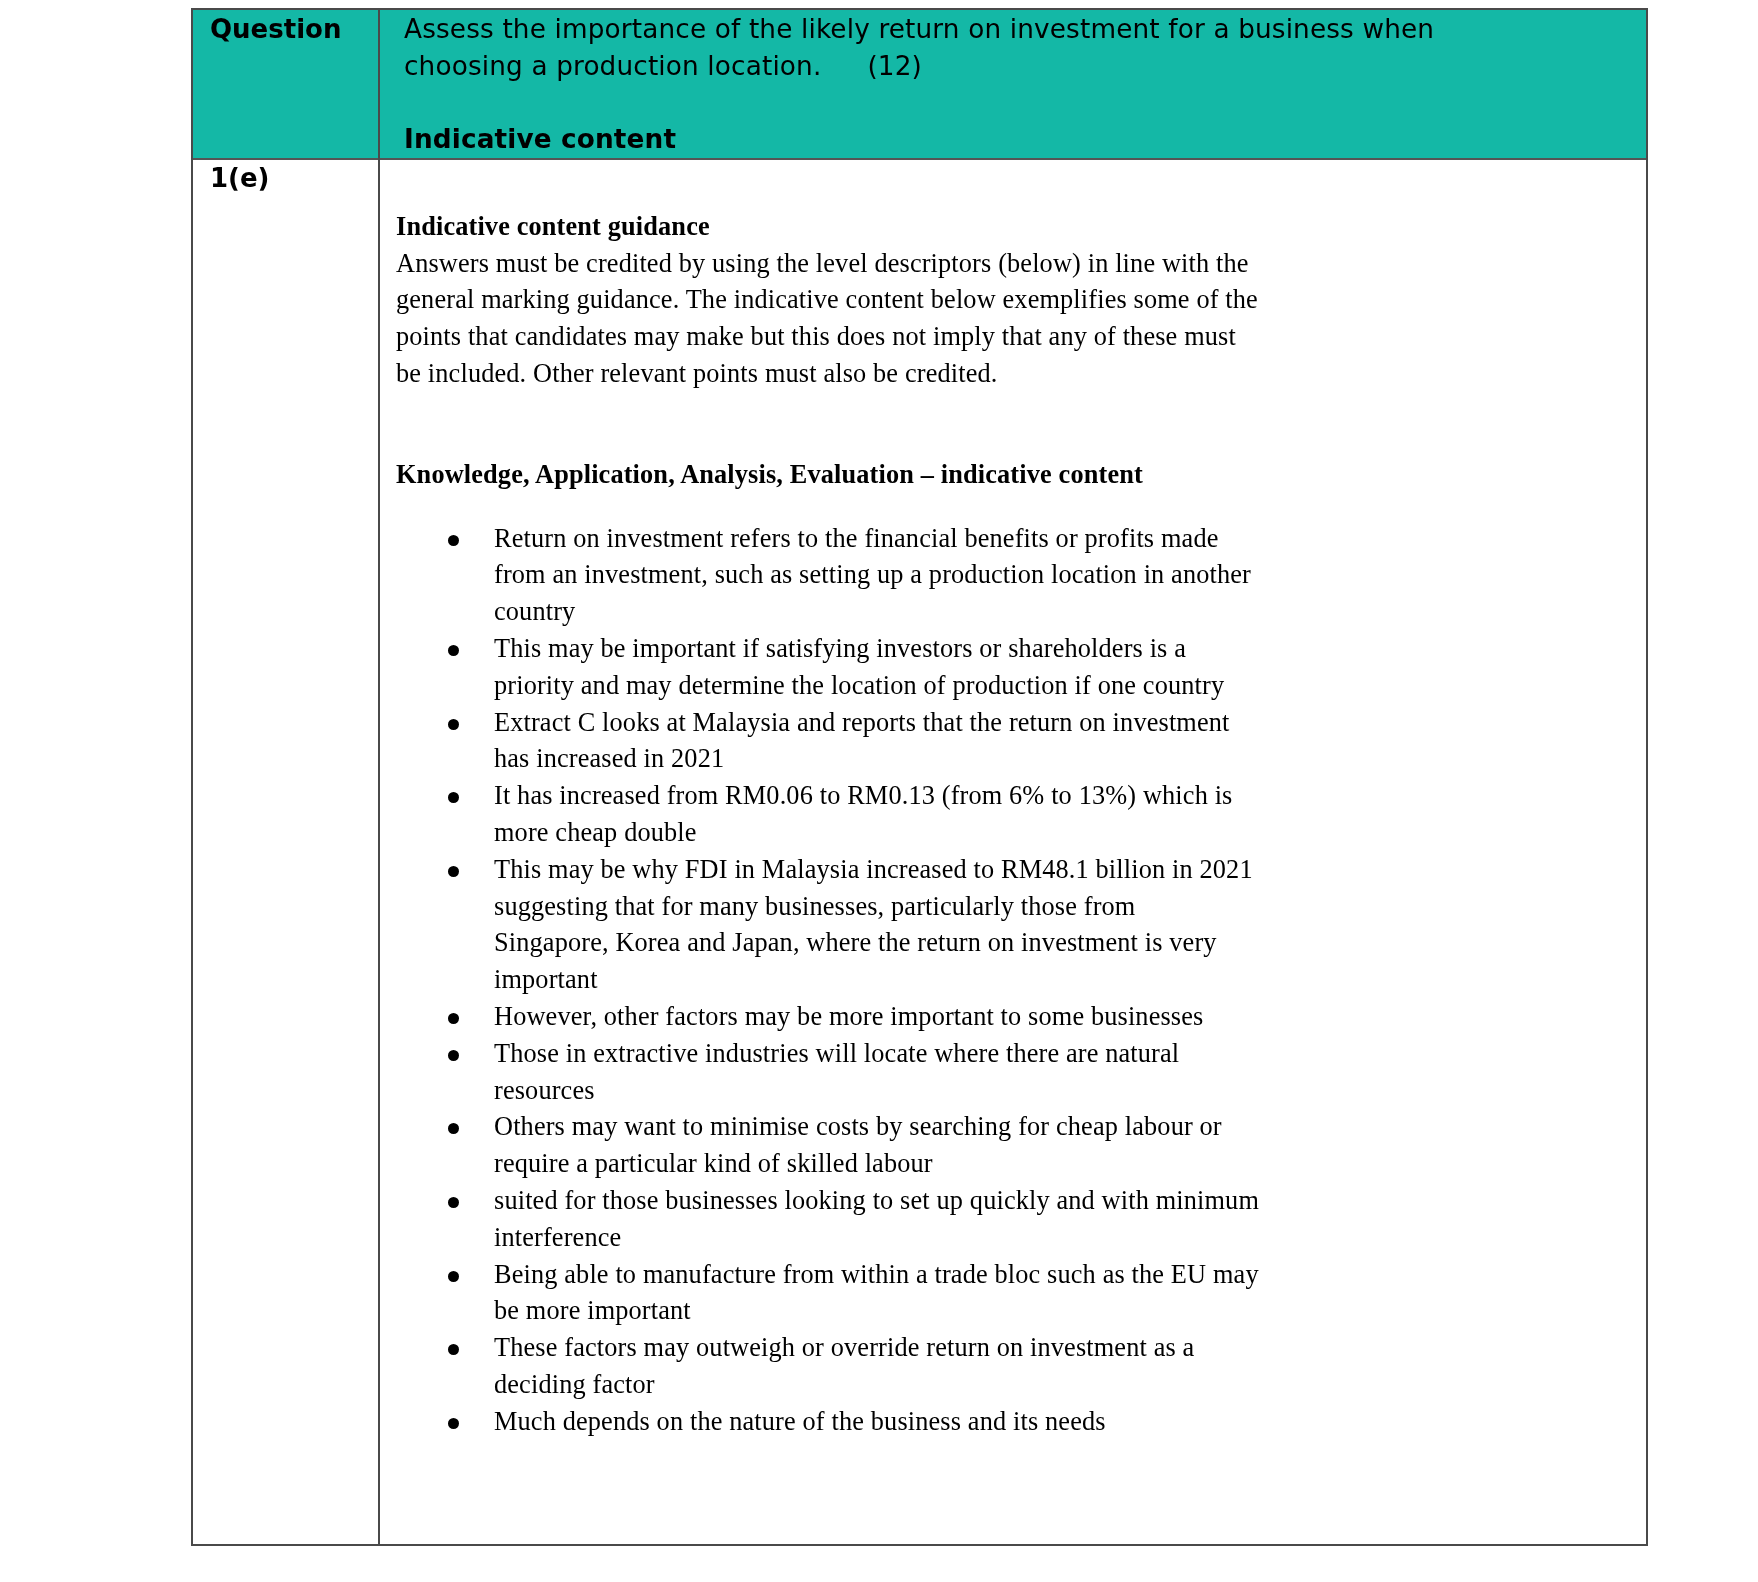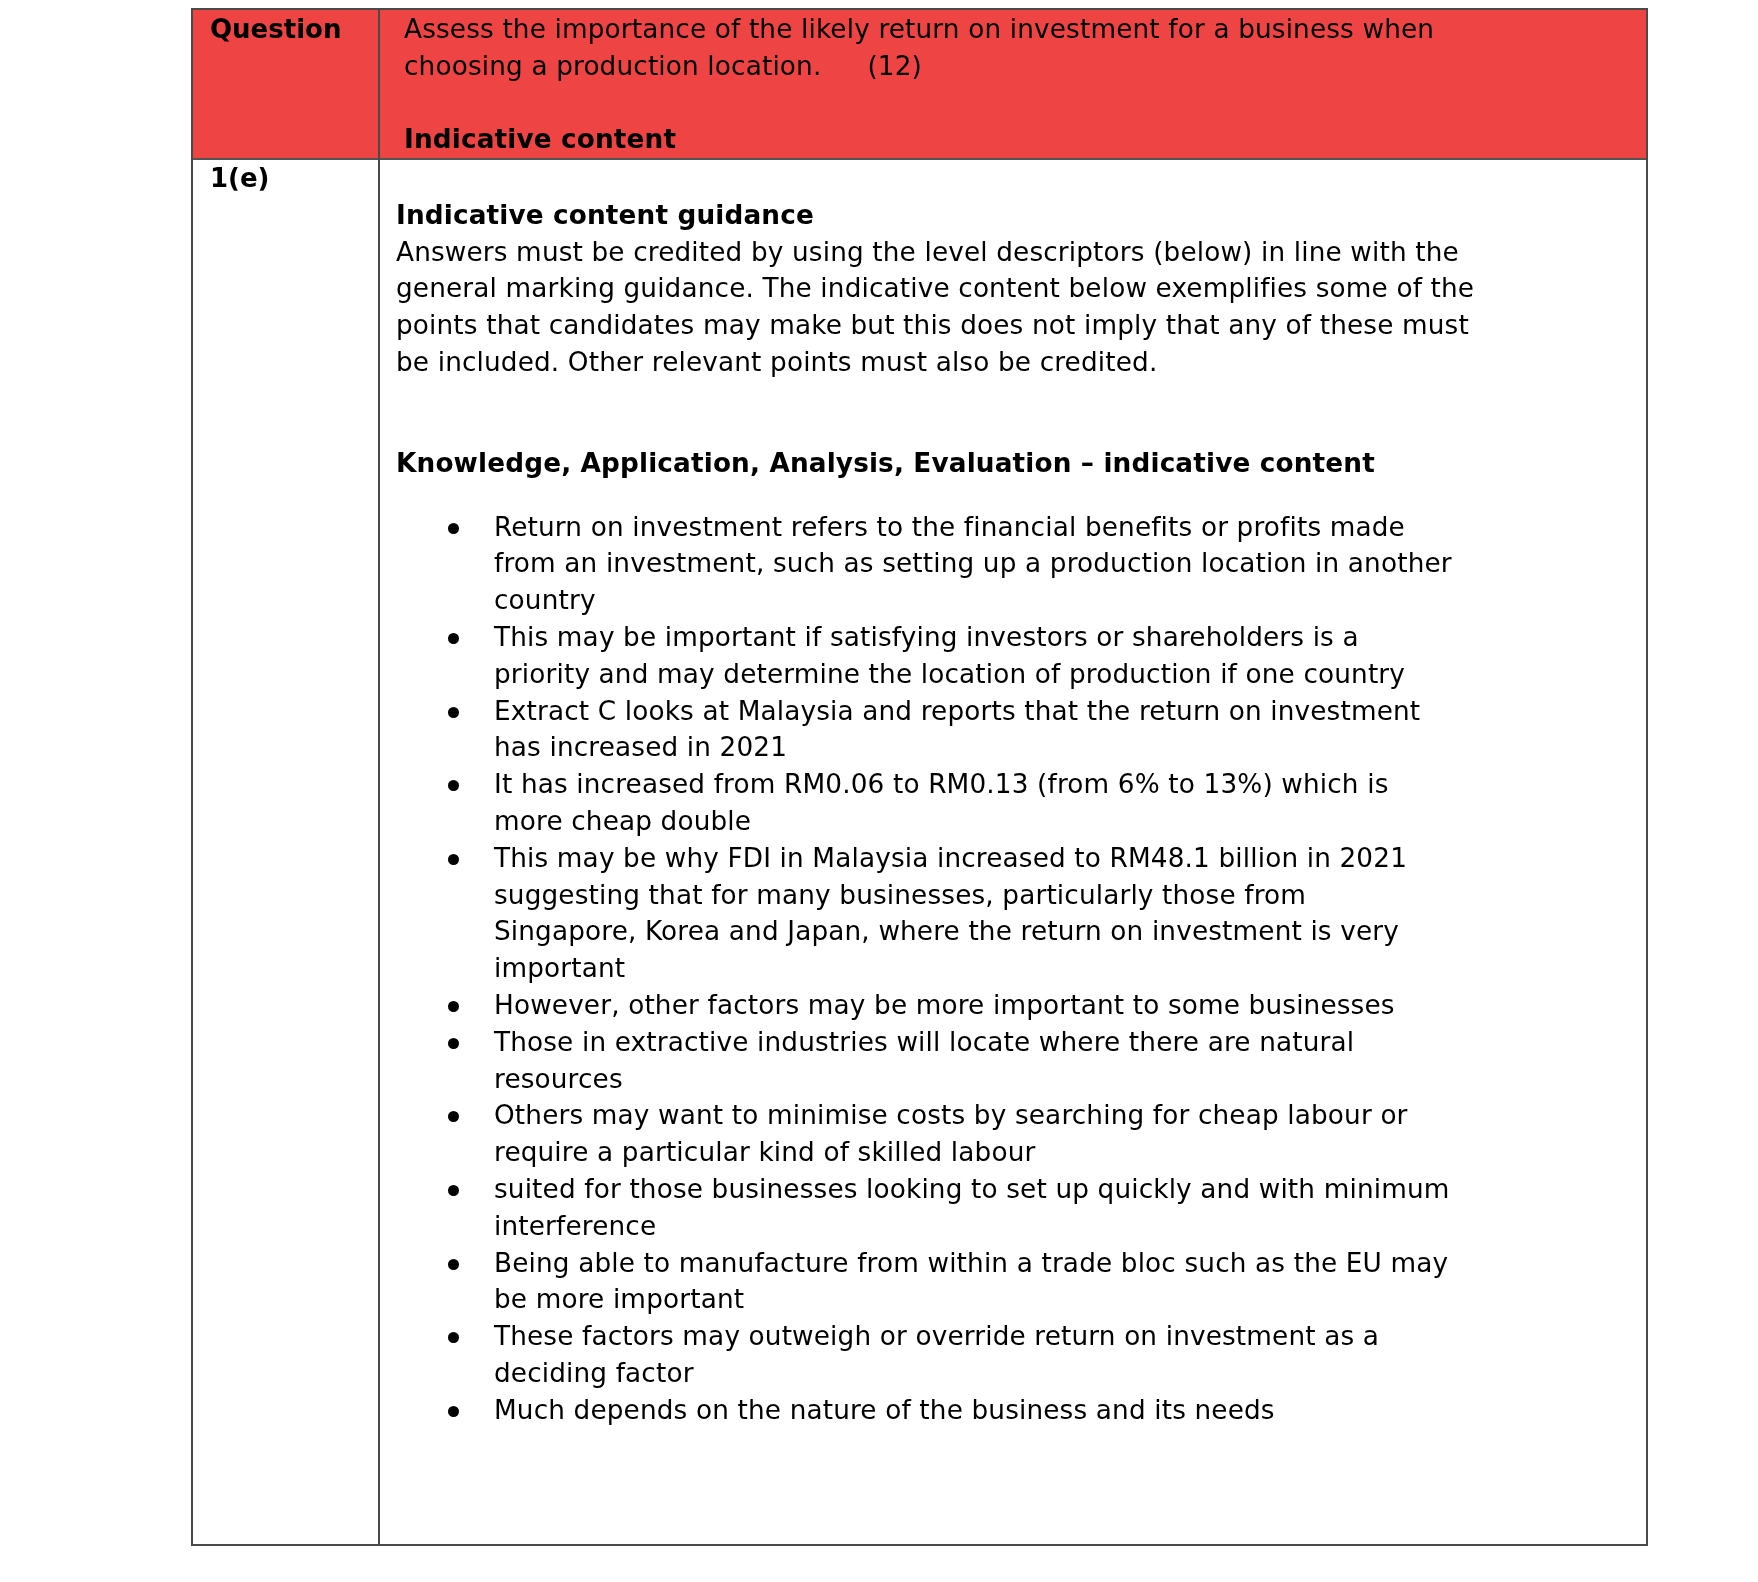--- a/index.html
+++ b/index.html
@@ -7,39 +7,39 @@
     width: 1758px; height: 1582px; position: relative; overflow: hidden;
     font-family: "DejaVu Sans", sans-serif; color: #000;
   }
   .mark-table {
     position: absolute; left: 191px; top: 8px;
     width: 1457px; height: 1538px;
     border: 2px solid #4a4a4a; box-sizing: border-box;
   }
   .row-head {
     position: absolute; left: 0; top: 0; right: 0; height: 148px;
-    background: #ef4444; border-bottom: 2px solid #555;
+    background: #14b8a6; border-bottom: 2px solid #555;
   }
   .row-body {
     position: absolute; left: 0; top: 150px; right: 0; bottom: 0;
   }
   .col-divider {
     position: absolute; left: 185px; top: 0; bottom: 0; width: 2px; background: #4a4a4a;
   }
   .cell-label {
     position: absolute; left: 17px; font-weight: bold; font-size: 26px; line-height: 37px;
   }
   .row-head .cell-label { top: 1px; }
   .row-body .cell-label { top: 0px; }
   .cell-content {
     position: absolute; left: 203px; right: 16px; font-size: 26.3px; line-height: 36.8px;
     letter-spacing: 0.15px;
   }
   .row-head .cell-content { top: 1px; margin-left: 8px; }
-  .row-body .cell-content { top: 0px; }
+  .row-body .cell-content { top: 12px; font-family: Liberation Serif, serif; }
   .line { display: block; white-space: nowrap; }
   .blank { display: block; height: 36.8px; }
   .bold { font-weight: bold; }
   .tab-gap { display: inline-block; width: 46px; }
   .kaae-heading { display: block; margin-top: 64px; font-weight: bold; white-space: nowrap; }
   ul.bullets {
     list-style: none; margin: 27px 0 0 0; padding: 0;
   }
   ul.bullets li {
     position: relative; padding-left: 98px; width: 1000px;

